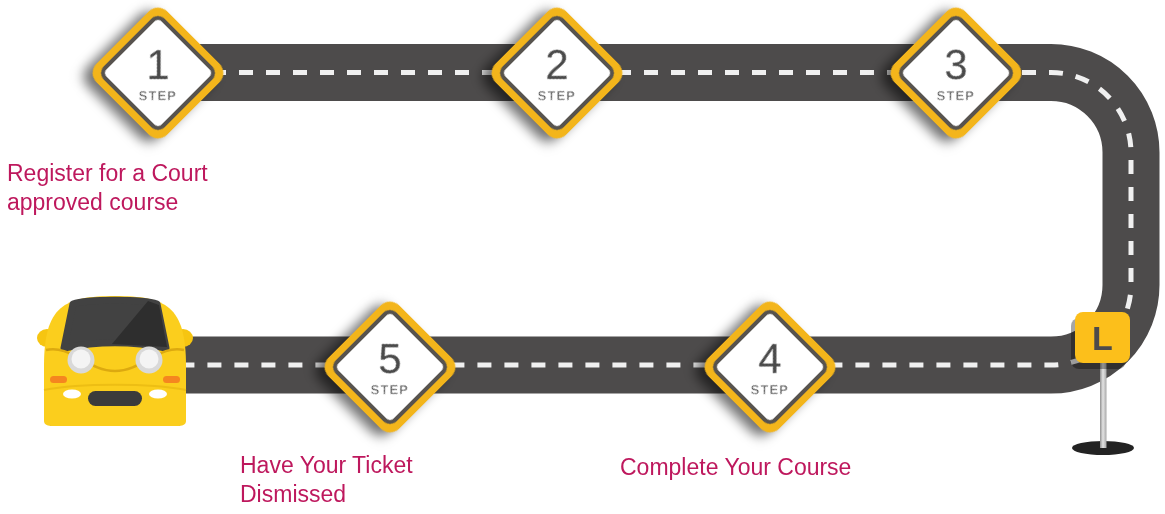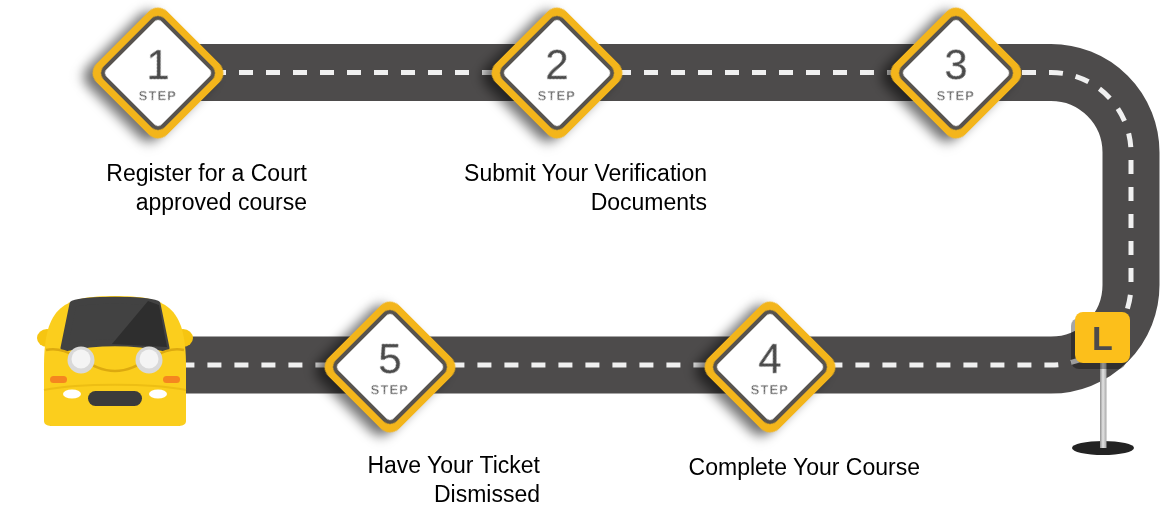--- a/index.html
+++ b/index.html
@@ -19,22 +19,22 @@
   .badge{font-size:12.5px;letter-spacing:1.5px;color:#4F4F4F;margin-top:3px;}
 
   .d1{left:158px;top:73px;}
   .d2{left:557px;top:73px;}
   .d3{left:956px;top:73px;}
   .d4{left:770px;top:367px;}
   .d5{left:390px;top:367px;}
 
   
   .step-title{
-    position:absolute;transform:translateX(-50%);width:300px;text-align:right;
-    font-size:23px;line-height:29px;color:#000000;white-space:pre-line;
+    position:absolute;transform:translateX(-50%);width:300px;text-align:left;
+    font-size:23px;line-height:29px;color:#be185d;white-space:pre-line;
   }
   .t1{left:157px;top:159px;}
   .t2{left:557px;top:159px;}
   .t3{left:958px;top:159px;}
   .t4{left:770px;top:453px;}
   .t5{left:390px;top:451px;}
 </style>
 </head>
 <body>
 
@@ -118,19 +118,17 @@
   <div class="diamond d5">
     <div class="inner"></div>
     <div class="content">
       <div class="num">5</div>
       <div class="badge">STEP</div>
     </div>
   </div>
 
   <div class="step-title t1">Register for a Court
 approved course</div>
-  <div class="step-title t2">Submit Your Verification
-Documents</div>
   <div class="step-title t4">Complete Your Course</div>
   <div class="step-title t5">Have Your Ticket
 Dismissed</div>
 
 </div>
 
 </body></html>

